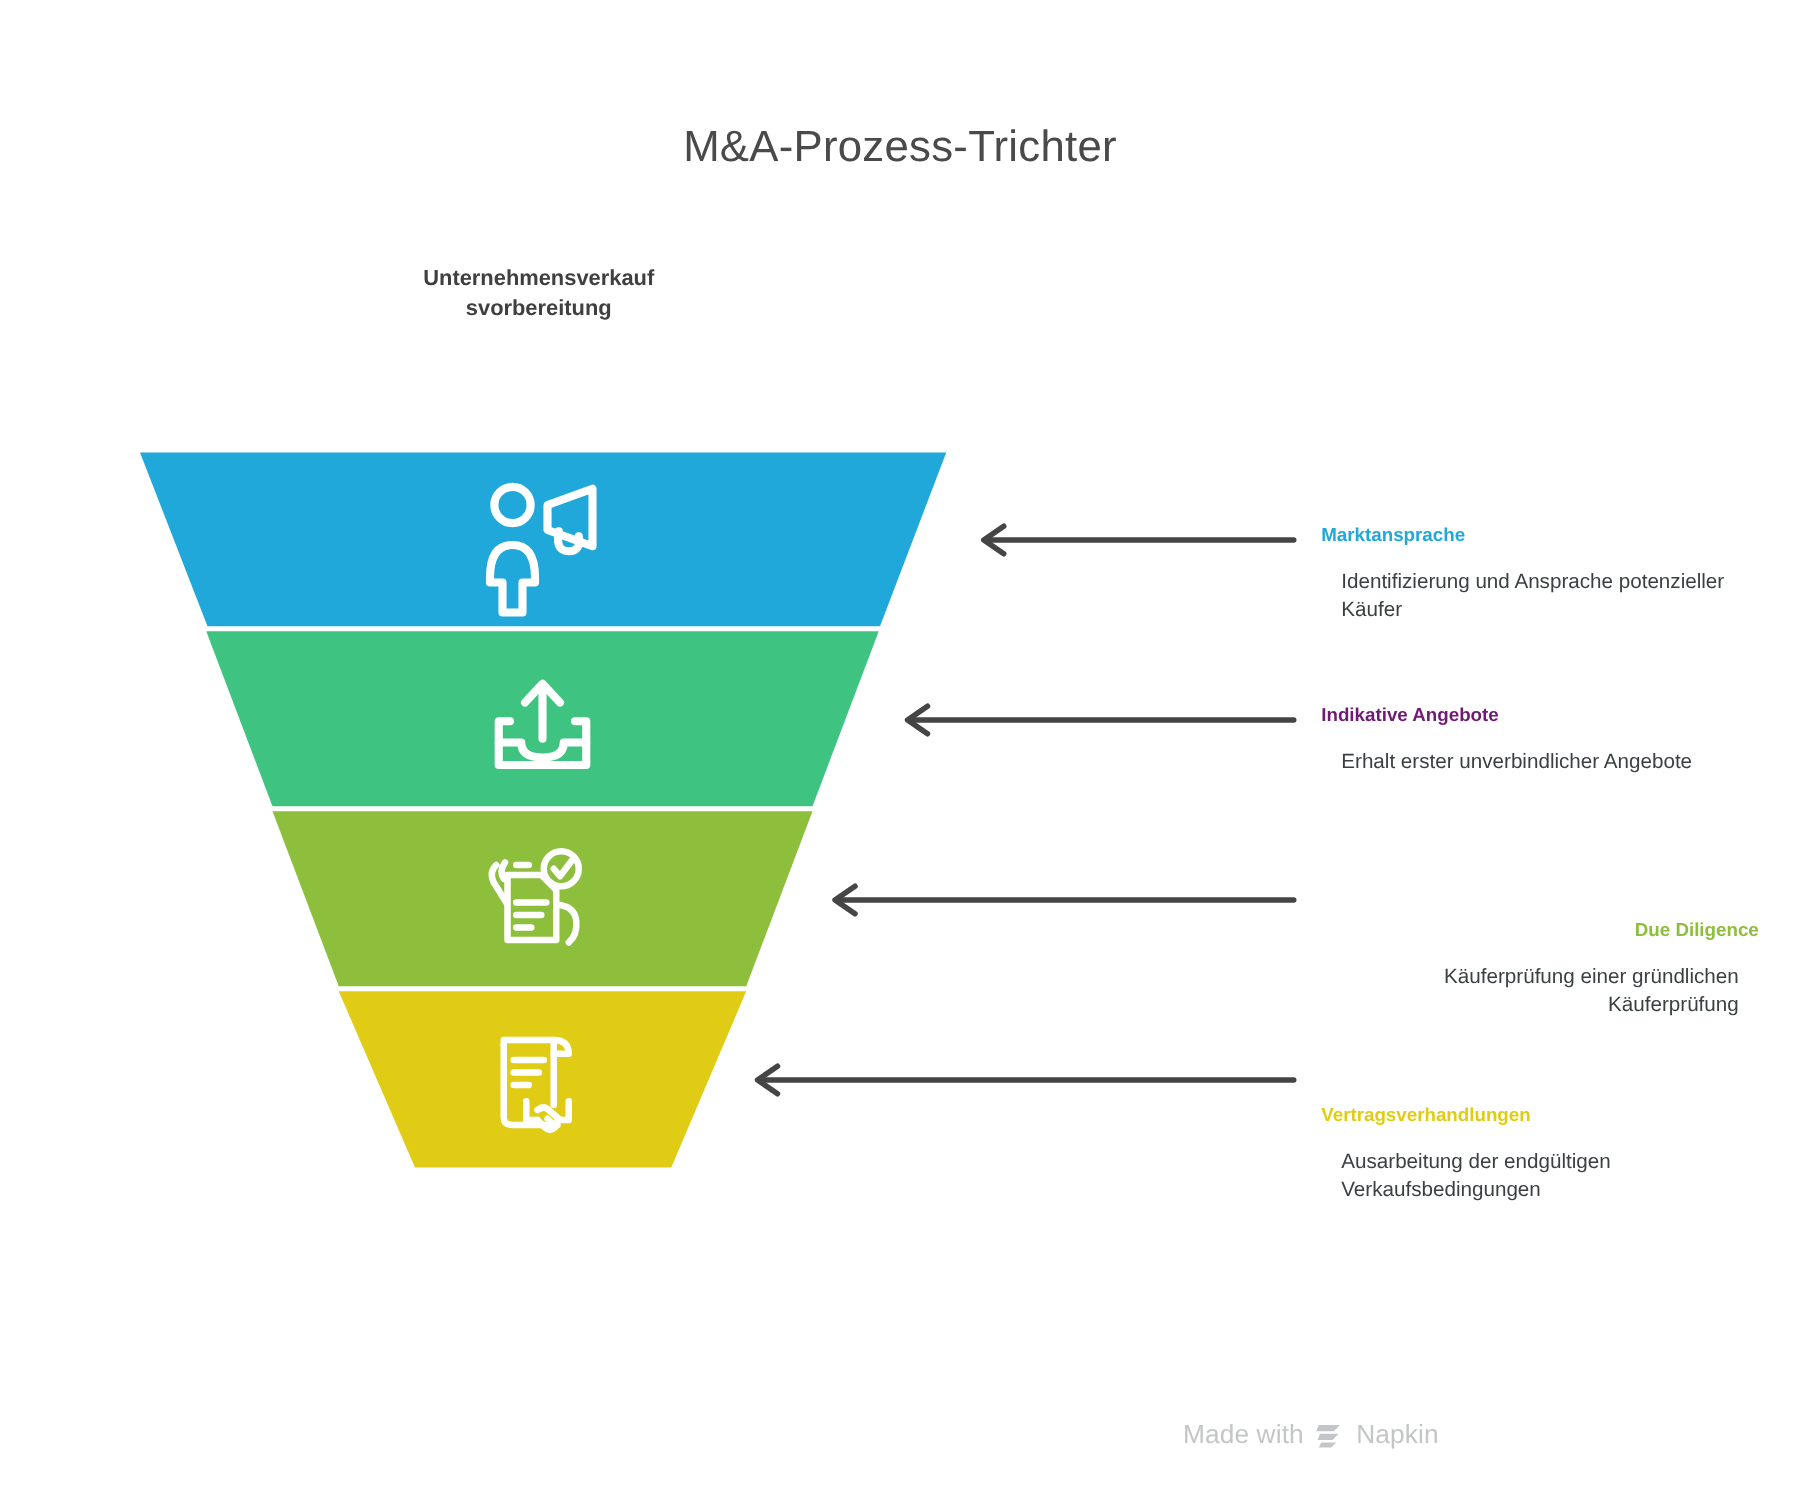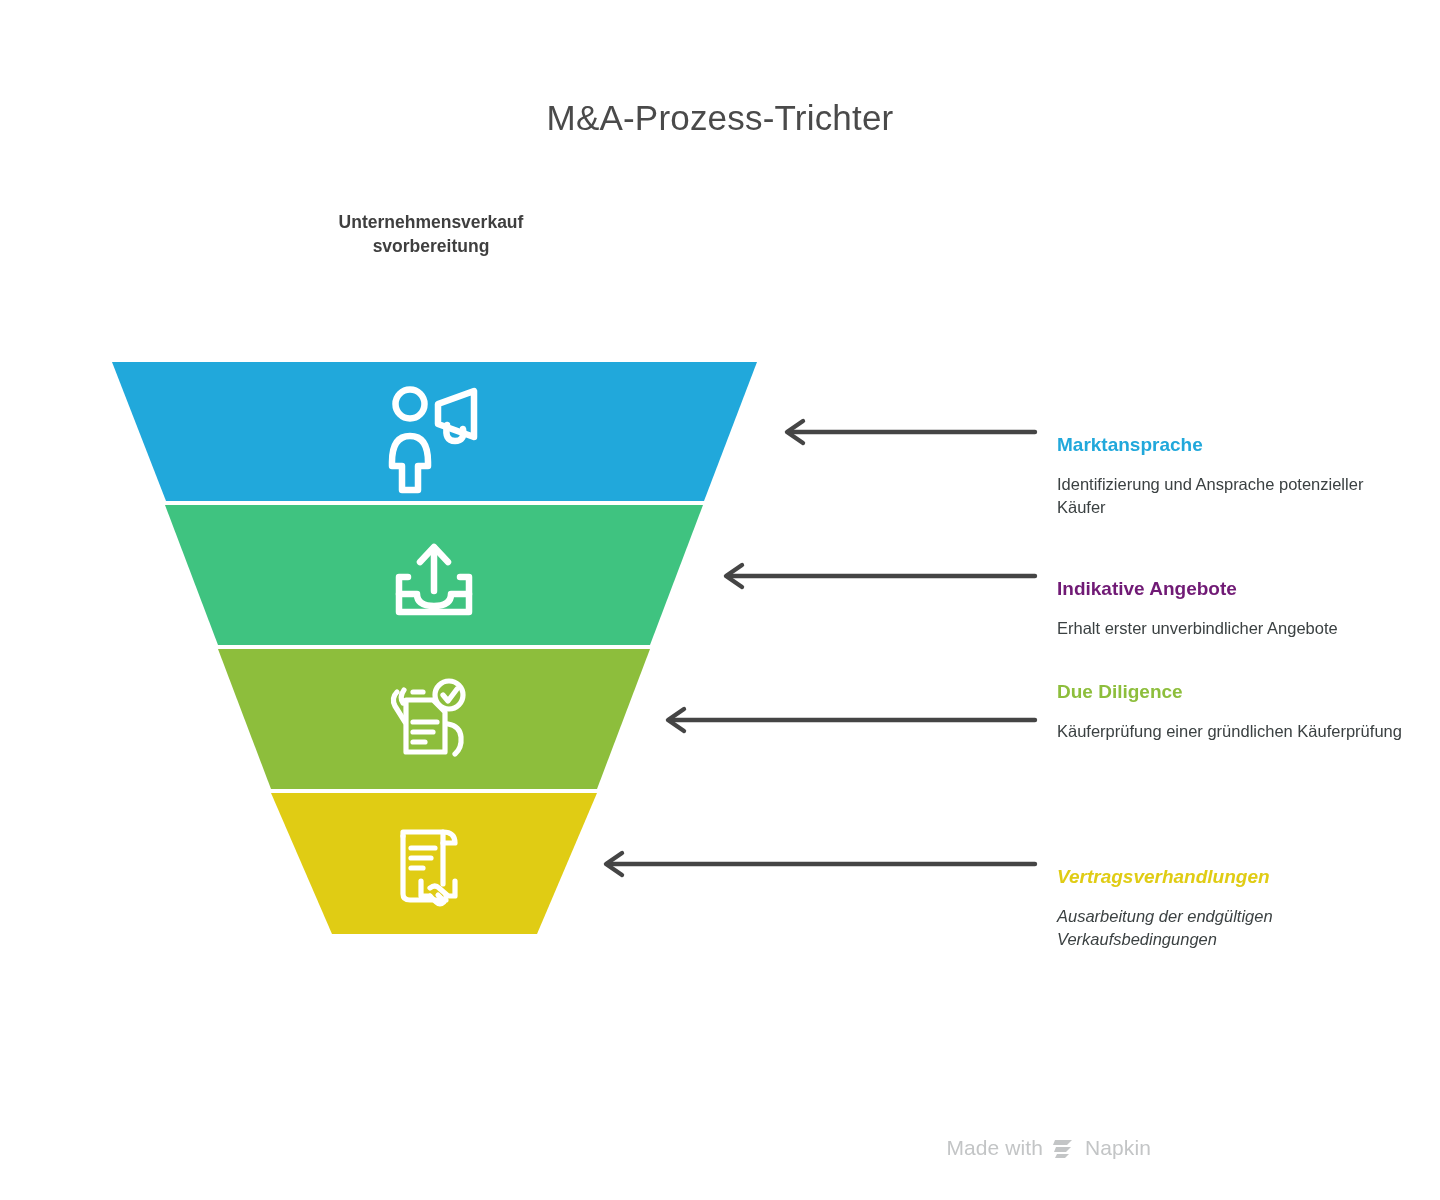--- a/index.html
+++ b/index.html
@@ -70,36 +70,36 @@
   }
   .funnel-svg .hit { pointer-events: auto; }
 
   
   .step {
     position: absolute;
     left: 1057px;
     width: 350px;
   }
   .step-title {
-    font-size: 19px;
+    font-size: 15px;
     font-weight: bold;
     line-height: 1.2;
-    margin: 14px 0 16px 0;
+    margin: 0 0 16px 0;
   }
   .step-desc {
     font-size: 16.5px;
     font-weight: 400;
     color: #3b4142;
     line-height: 1.42;
-    margin: 0;
+    margin: 16px;
   }
   .step-0 { top: 420px; }
   .step-1 { top: 564px; }
-  .step-2 { top: 667px; }
-  .step-3 { top: 852px; font-style: italic; }
+  .step-2 { top: 736px; text-align: right; }
+  .step-3 { top: 884px; }
 
   
   .watermark {
     position: absolute;
     right: 44px;
     bottom: 40px;
     display: flex;
     align-items: center;
     gap: 9px;
     color: #c3c5c6;

